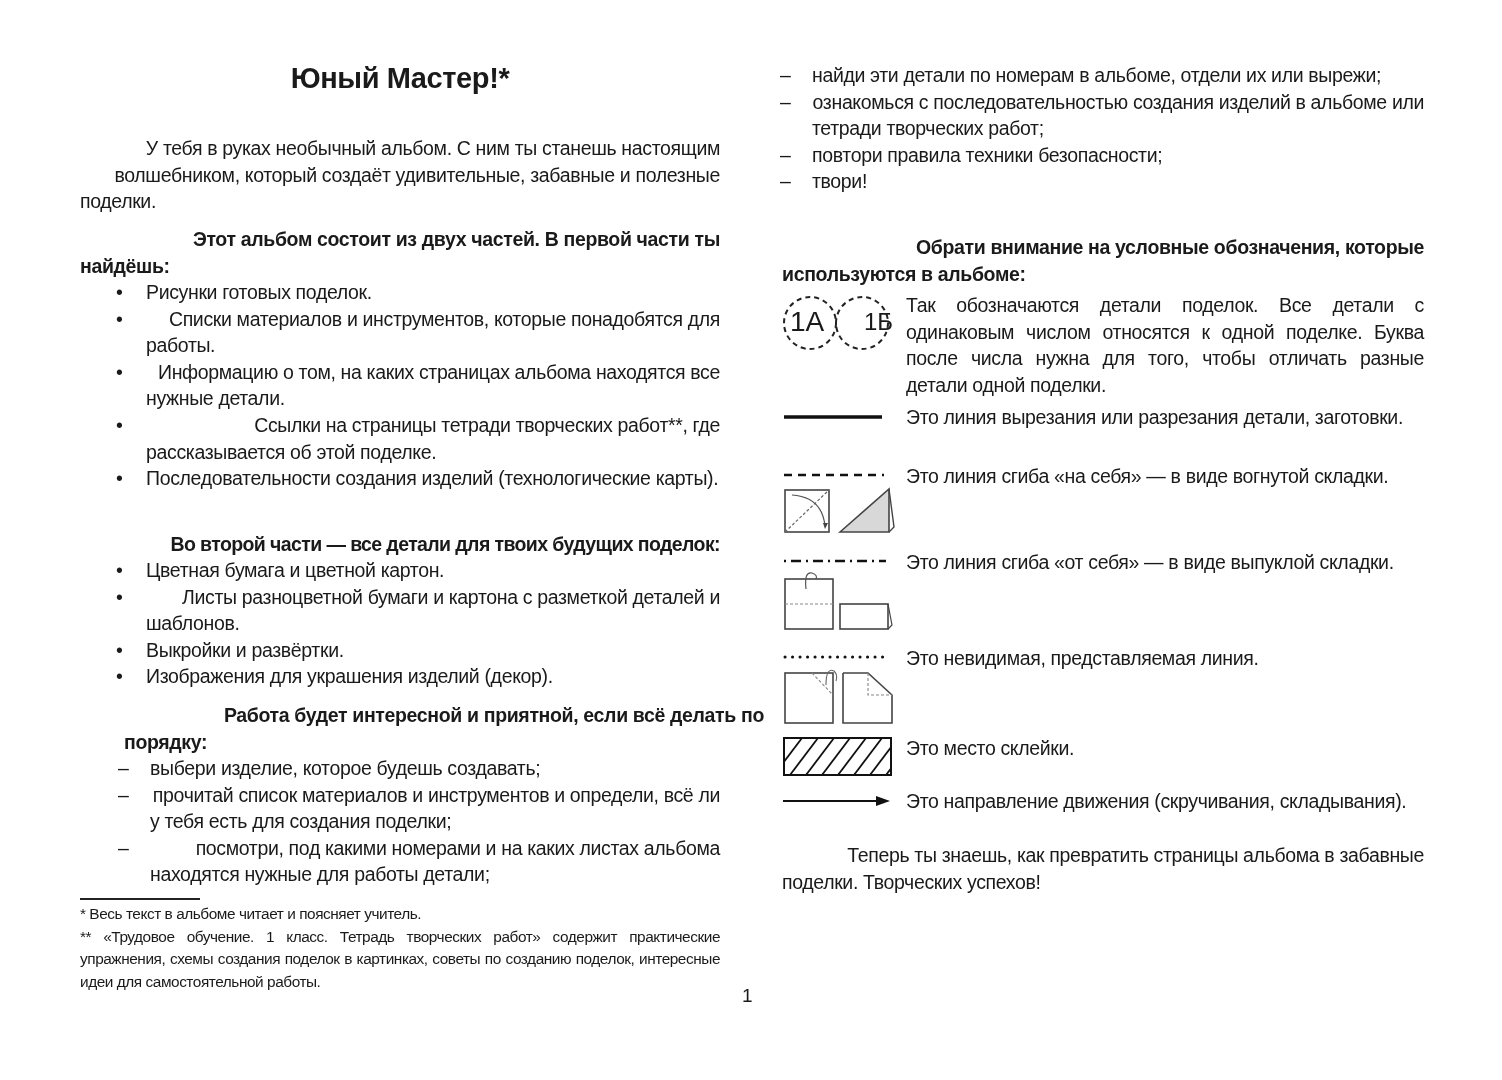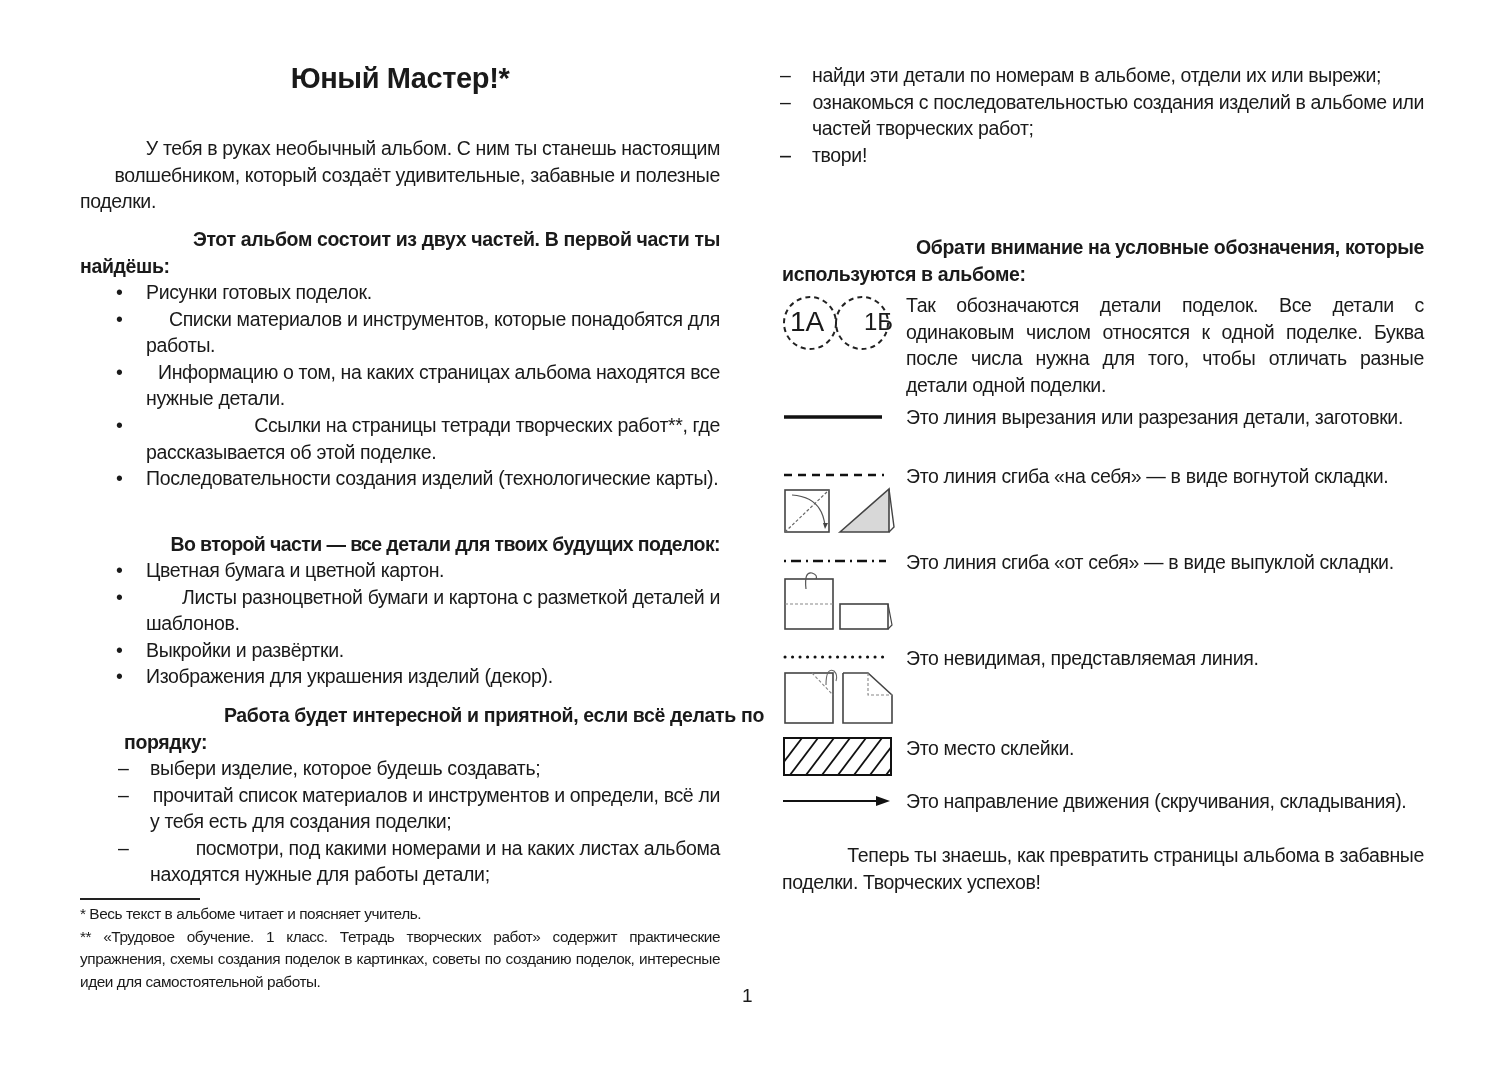--- a/index.html
+++ b/index.html
@@ -81,22 +81,22 @@
     <p>*  Весь текст в альбоме читает и поясняет учитель.</p>
     <p>**  «Трудовое обучение. 1 класс. Тетрадь творческих работ» содержит практические упражнения, схемы создания поделок в картинках, советы по созданию поделок, интересные идеи для самостоятельной работы.</p>
   </div>
 </div>
 
 <div class="page-num">1</div>
 
 <div class="col col-right">
   <ul class="block list dash-list txt justify" style="top:62px; left:-40px; width:682px;">
     <li><span class="mark">–</span><span>найди эти детали по номерам в альбоме, отдели их или вырежи;</span></li>
-    <li><span class="mark">–</span><span>ознакомься с последовательностью создания изделий в альбоме или частей творческих работ;</span></li>
-    <li><span class="mark">–</span></li>
+    <li><span class="mark">–</span><span>ознакомься с последовательностью создания изделий в альбоме или тетради творческих работ;</span></li>
+    <li><span class="mark">–</span><span>повтори правила техники безопасности;</span></li>
     <li><span class="mark">–</span><span>твори!</span></li>
   </ul>
 
   <p class="block txt bold justify indent" style="top:234px;">Обрати внимание на условные обозначения, которые используются в альбоме:</p>
 
   <div class="legend-row" style="top:292px;">
     <div class="legend-icon">
       <svg width="110" height="62" viewBox="0 0 110 62">
         <circle cx="28" cy="31" r="26" fill="none" stroke="#222" stroke-width="2" stroke-dasharray="5 4"></circle>
         <circle cx="80" cy="31" r="26" fill="none" stroke="#222" stroke-width="2" stroke-dasharray="5 4"></circle>

